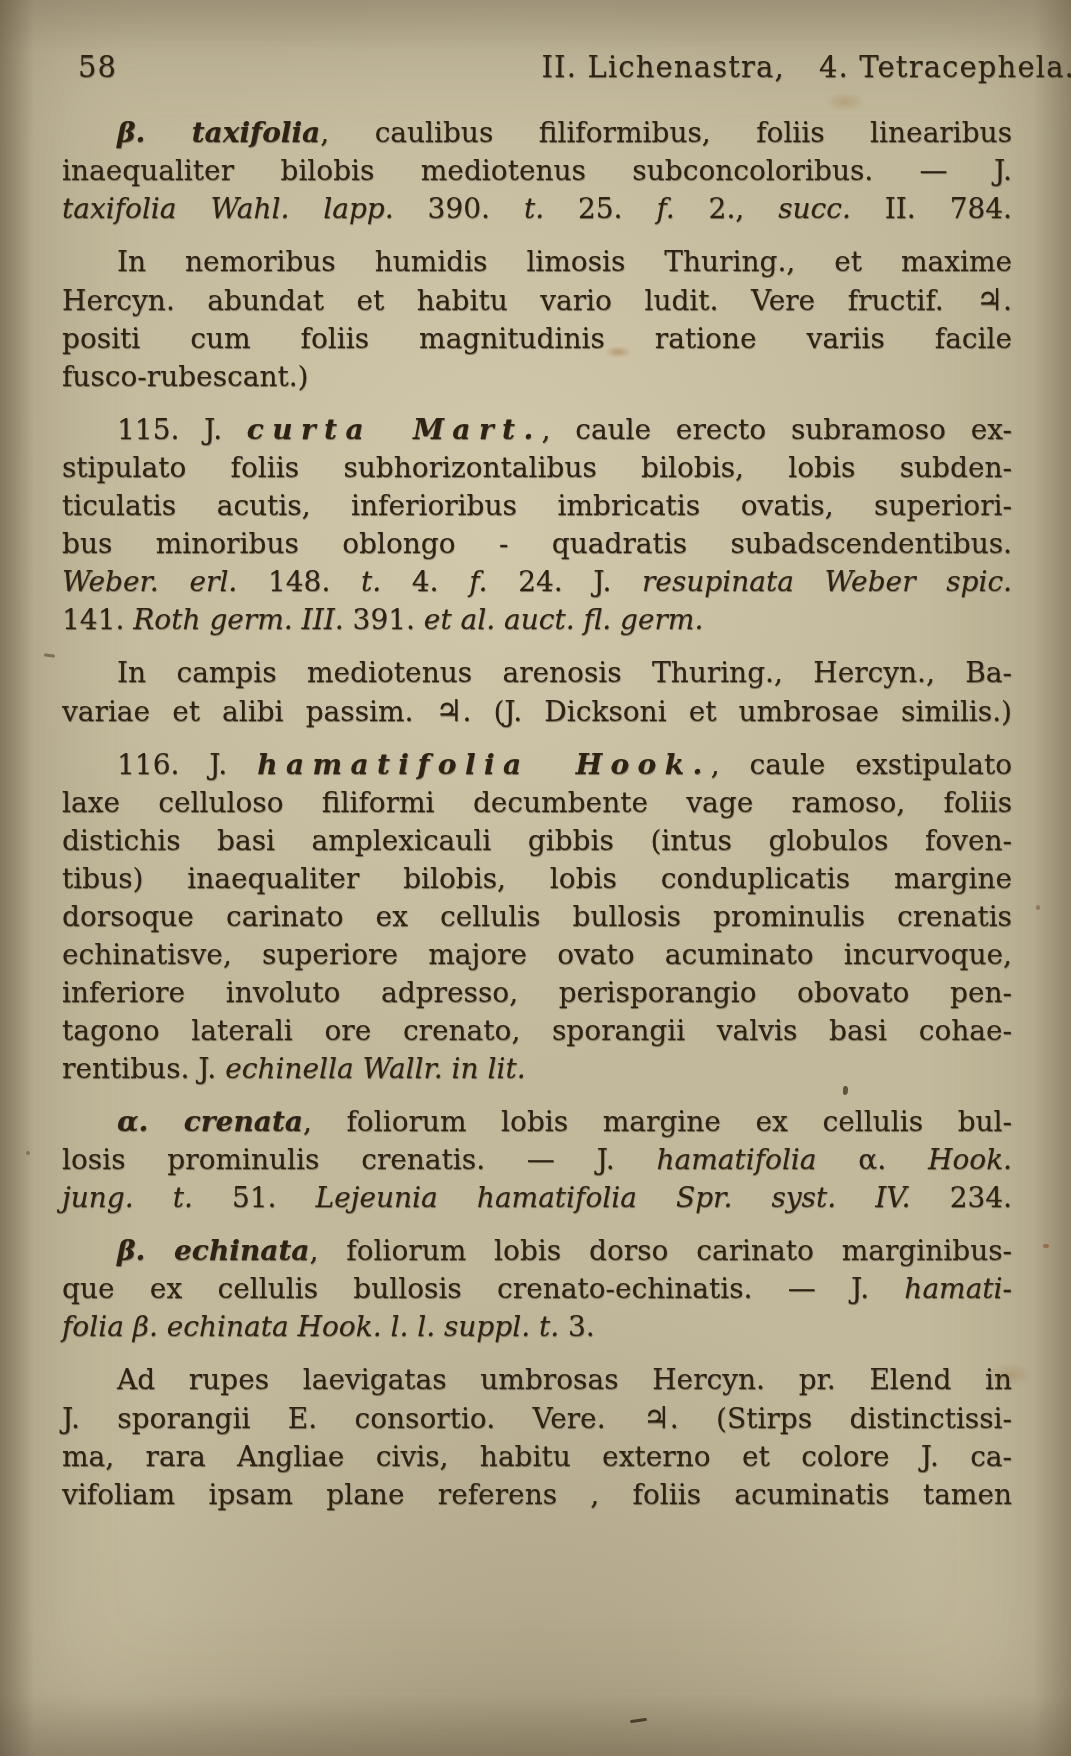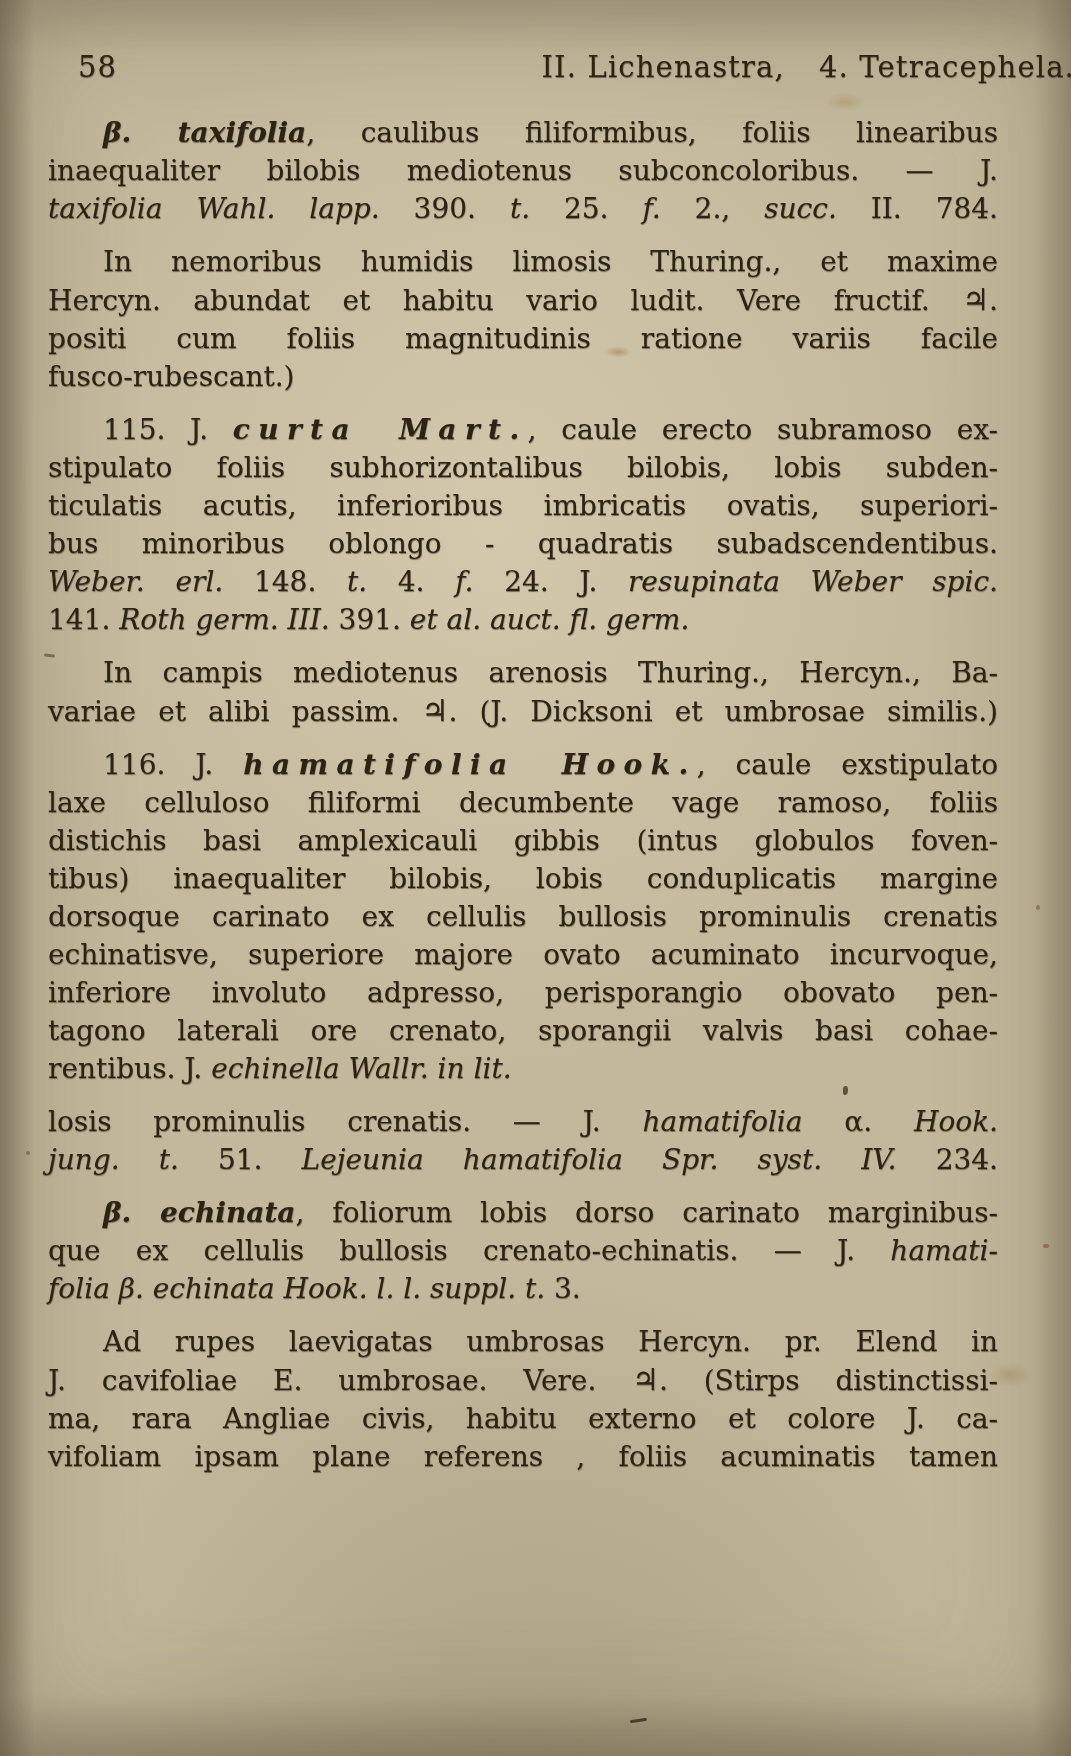--- a/index.html
+++ b/index.html
@@ -24,21 +24,21 @@
 
   .running-head{
     position:absolute; top:50px; left:4px; width:100%; height:40px;
     font-size:29px; letter-spacing:.04em;
   }
   .page-number{ position:absolute; left:74px; top:0; }
   .head-title{ position:absolute; left:0; width:100%; text-align:right; top:0; }
   .head-gap{ display:inline-block; width:34px; }
 
   .text-block{
-    position:absolute; top:114px; left:48px; width:950px;
+    position:absolute; top:114px; left:62px; width:950px;
     font-size:28px; line-height:38px;
   }
   .para{ margin:0 0 15px 0; }
   .line{ text-align:justify; }
   .line.just{ text-align-last:justify; -moz-text-align-last:justify; }
   .line.indent{ text-indent:55px; }
   .i{ font-style:italic; }
   .bi{ font-style:italic; font-weight:bold; }
   .bils{ font-style:italic; font-weight:bold; letter-spacing:.30em; word-spacing:.25em; }
   .jup{ font-family:"DejaVu Sans","Liberation Sans",sans-serif; font-size:30px; }
@@ -90,31 +90,32 @@
         <div class="line just"><span>laxe celluloso filiformi decumbente vage ramoso, foliis</span></div>
         <div class="line just"><span>distichis basi amplexicauli gibbis (intus globulos foven-</span></div>
         <div class="line just"><span>tibus) inaequaliter bilobis, lobis conduplicatis margine</span></div>
         <div class="line just"><span>dorsoque carinato ex cellulis bullosis prominulis crenatis</span></div>
         <div class="line just"><span>echinatisve, superiore majore ovato acuminato incurvoque,</span></div>
         <div class="line just"><span>inferiore involuto adpresso, perisporangio obovato pen-</span></div>
         <div class="line just"><span>tagono laterali ore crenato, sporangii valvis basi cohae-</span></div>
         <div class="line"><span>rentibus. J. </span><span class="i">echinella Wallr. in lit.</span></div>
       </div>
       <div class="para">
+        <div class="line indent just"><span class="bi">α. crenata</span><span>, foliorum lobis margine ex cellulis bul-</span></div>
         <div class="line just"><span>losis prominulis crenatis. — J. </span><span class="i">hamatifolia</span><span> α. </span><span class="i">Hook.</span></div>
         <div class="line just"><span class="i">jung. t.</span><span> 51. </span><span class="i">Lejeunia hamatifolia Spr. syst. IV.</span><span> 234.</span></div>
       </div>
       <div class="para">
         <div class="line indent just"><span class="bi">β. echinata</span><span>, foliorum lobis dorso carinato marginibus-</span></div>
         <div class="line just"><span>que ex cellulis bullosis crenato-echinatis. — J. </span><span class="i">hamati-</span></div>
         <div class="line"><span class="i">folia β. echinata Hook. l. l. suppl. t.</span><span> 3.</span></div>
       </div>
       <div class="para">
         <div class="line indent just"><span>Ad rupes laevigatas umbrosas Hercyn. pr. Elend in</span></div>
-        <div class="line just"><span>J. cavifoliae E. umbrosae. Vere. </span><span class="jup">♃</span><span>. (Stirps distinctissi-</span></div>
+        <div class="line just"><span>J. sporangii E. consortio. Vere. </span><span class="jup">♃</span><span>. (Stirps distinctissi-</span></div>
         <div class="line just"><span>ma, rara Angliae civis, habitu externo et colore J. ca-</span></div>
         <div class="line just"><span>vifoliam ipsam plane referens , foliis acuminatis tamen</span></div>
       </div>
     </div>
 
   <div class="speck s1"></div>
   <div class="speck s2"></div>
   <div class="speck s3"></div>
   <div class="speck s4"></div>
   <div class="speck s5"></div>

